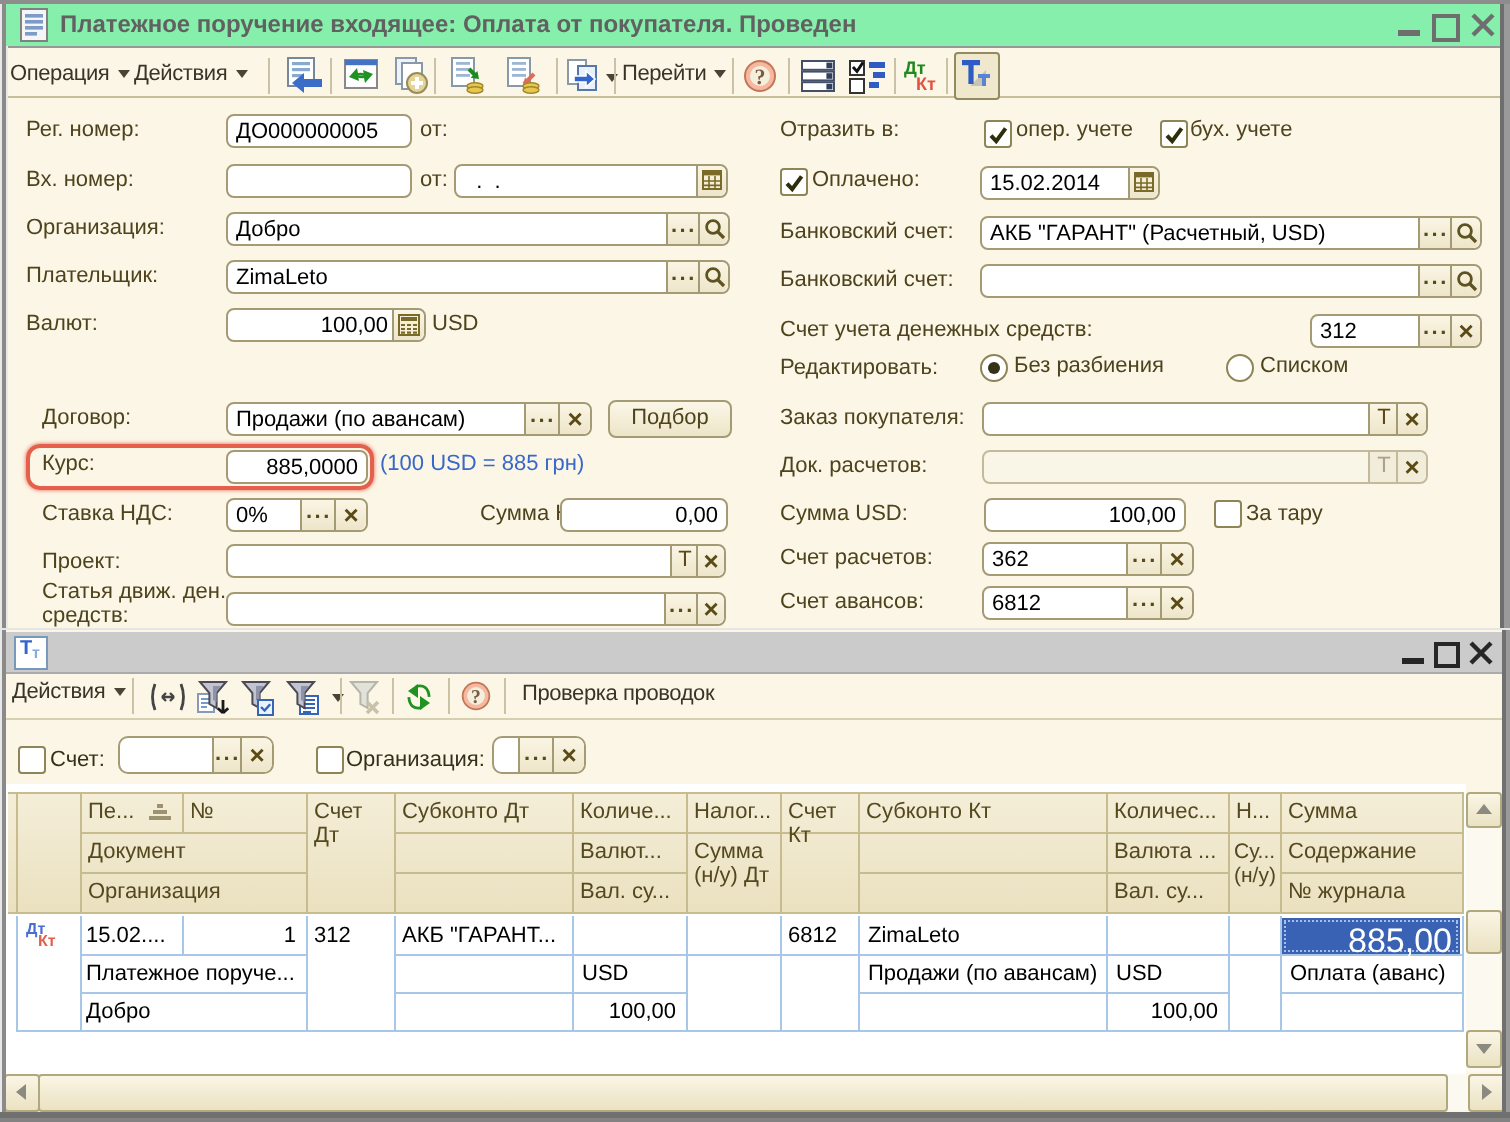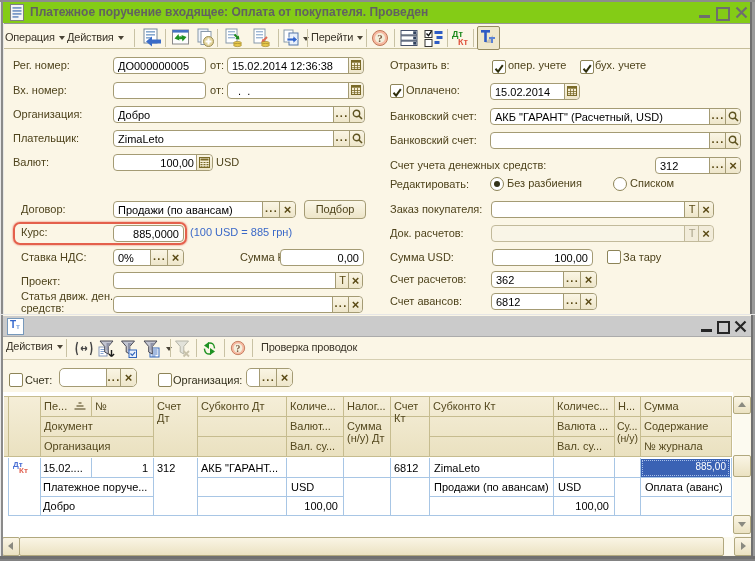--- a/index.html
+++ b/index.html
@@ -14,21 +14,21 @@
 .dots{font-weight:bold;font-size:11px;letter-spacing:1.3px;line-height:13px;color:#5A4A15;}
 .xg{font-weight:bold;font-size:13px;line-height:15px;color:#5A4A15;}
 .cb{position:absolute;width:12px;height:12px;background:#fff;border:1px solid #8D8458;border-radius:2px;}
 .rd{position:absolute;width:12px;height:12px;background:#fff;border:1px solid #8D8458;border-radius:50%;}
 .sep1{position:absolute;width:1px;background:#C9C2A4;top:29px;height:18px;}
 .ttxt{position:absolute;font-size:12px;font-weight:bold;white-space:nowrap;}
 .menu{position:absolute;font-size:11px;color:#3A3428;white-space:nowrap;letter-spacing:-0.2px;}
 .arr{display:inline-block;width:0;height:0;border-left:3px solid transparent;border-right:3px solid transparent;border-top:4px solid #4A4436;vertical-align:middle;margin-left:4px;}
 
 #win1{position:absolute;left:0;top:0;width:755px;height:315px;background:#FBF6E6;}
-#t1{position:absolute;left:1px;top:2px;right:2px;height:21px;background:#84cc16;border-bottom:1px solid #989898;}
+#t1{position:absolute;left:1px;top:2px;right:2px;height:21px;background:#86efac;border-bottom:1px solid #989898;}
 
 #win2{position:absolute;left:0;top:314px;width:755px;height:244px;background:#FBF6E6;border-top:1px solid #E6E6E6;}
 #t2{position:absolute;left:1px;top:1px;right:2px;height:20px;background:#CBCBCB;border-bottom:1px solid #ABABAB;}
 .hcell{position:absolute;color:#54481E;font-size:11px;white-space:nowrap;overflow:hidden;}
 .dtx{position:absolute;font-size:11px;color:#000;white-space:nowrap;overflow:hidden;}
 .gv{position:absolute;width:1px;background:#A8C6E5;}
 .gh{position:absolute;height:1px;background:#A8C6E5;}
 .hv{position:absolute;width:1px;background:#C6BC8F;}
 .hh{position:absolute;height:1px;background:#C6BC8F;}
 .sbtn{position:absolute;background:linear-gradient(#FAF5E5,#EBE2C2);border:1px solid #B1A87E;border-radius:2px;}
@@ -147,28 +147,20 @@
       <rect x="11" y="10" width="6" height="2" fill="#5B82D4"></rect>
       <rect x="13" y="10" width="2" height="6" fill="#5B82D4"></rect>
     </svg>
   </div>
 
   <div class="lbl" style="left:13px;top:59px;">Рег. номер:</div>
   <div class="fld" style="left:113px;top:57px;width:91px;height:15px;">
       <span class="tx">ДО000000005</span>
     </div>
   <div class="lbl" style="left:210px;top:59px;">от:</div>
-  <div class="fld" style="left:227px;top:57px;width:135px;height:15px;">
-      <span class="tx">15.02.2014 12:36:38</span>
-    <span class="fbtn last" style="right:0;width:14px;"><svg width="10" height="10" viewBox="0 0 10 10" style="margin-top:2px;">
-          <rect x="0.5" y="0.5" width="9" height="9" fill="#F6EED6" stroke="#7A6A28"></rect>
-          <rect x="0.5" y="0.5" width="9" height="2.2" fill="#7A6A28"></rect>
-          <path d="M3.5 3 V10 M6.5 3 V10 M0 5.5 H10 M0 7.7 H10" stroke="#7A6A28" stroke-width="0.8"></path>
-        </svg></span>
-  </div>
   <div class="lbl" style="left:13px;top:84px;">Вх. номер:</div>
   <div class="fld" style="left:113px;top:82px;width:91px;height:15px;"></div>
   <div class="lbl" style="left:210px;top:84px;">от:</div>
   <div class="fld" style="left:227px;top:82px;width:135px;height:15px;">
       <span class="tx">&nbsp;&nbsp;.&nbsp;&nbsp;.</span>
     <span class="fbtn last" style="right:0;width:14px;"><svg width="10" height="10" viewBox="0 0 10 10" style="margin-top:2px;">
           <rect x="0.5" y="0.5" width="9" height="9" fill="#F6EED6" stroke="#7A6A28"></rect>
           <rect x="0.5" y="0.5" width="9" height="2.2" fill="#7A6A28"></rect>
           <path d="M3.5 3 V10 M6.5 3 V10 M0 5.5 H10 M0 7.7 H10" stroke="#7A6A28" stroke-width="0.8"></path>
         </svg></span>
@@ -486,21 +478,21 @@
   <span style="position:absolute;left:13px;top:145px;font-size:8px;font-weight:bold;color:#4A6FD4;">Дт</span>
   <span style="position:absolute;left:19px;top:151px;font-size:8px;font-weight:bold;color:#E06050;">Кт</span>
 
   <div class="dtx" style="left:43px;top:147px;">15.02....</div>
   <div class="dtx" style="left:91px;top:147px;width:57px;text-align:right;">1</div>
   <div class="dtx" style="left:157px;top:147px;">312</div>
   <div class="dtx" style="left:201px;top:147px;width:82px;">АКБ "ГАРАНТ...</div>
   <div class="dtx" style="left:394px;top:147px;">6812</div>
   <div class="dtx" style="left:434px;top:147px;">ZimaLeto</div>
   <div class="abs" style="left:641px;top:143.5px;width:89px;height:18px;background:#3A62B4;outline:1px dotted #A8C0E8;outline-offset:-2px;">
-    <span style="position:absolute;right:4px;top:2px;font-size:10px;color:#fff;">885,00</span>
+    <span style="position:absolute;right:4px;top:2px;font-size:17px;color:#fff;">885,00</span>
   </div>
 
   <div class="dtx" style="left:43px;top:166px;width:108px;">Платежное поруче...</div>
   <div class="dtx" style="left:291px;top:166px;">USD</div>
   <div class="dtx" style="left:434px;top:166px;">Продажи (по авансам)</div>
   <div class="dtx" style="left:558px;top:166px;">USD</div>
   <div class="dtx" style="left:645px;top:166px;">Оплата (аванс)</div>
 
   <div class="dtx" style="left:43px;top:185px;">Добро</div>
   <div class="dtx" style="left:286px;top:185px;width:52px;text-align:right;">100,00</div>

